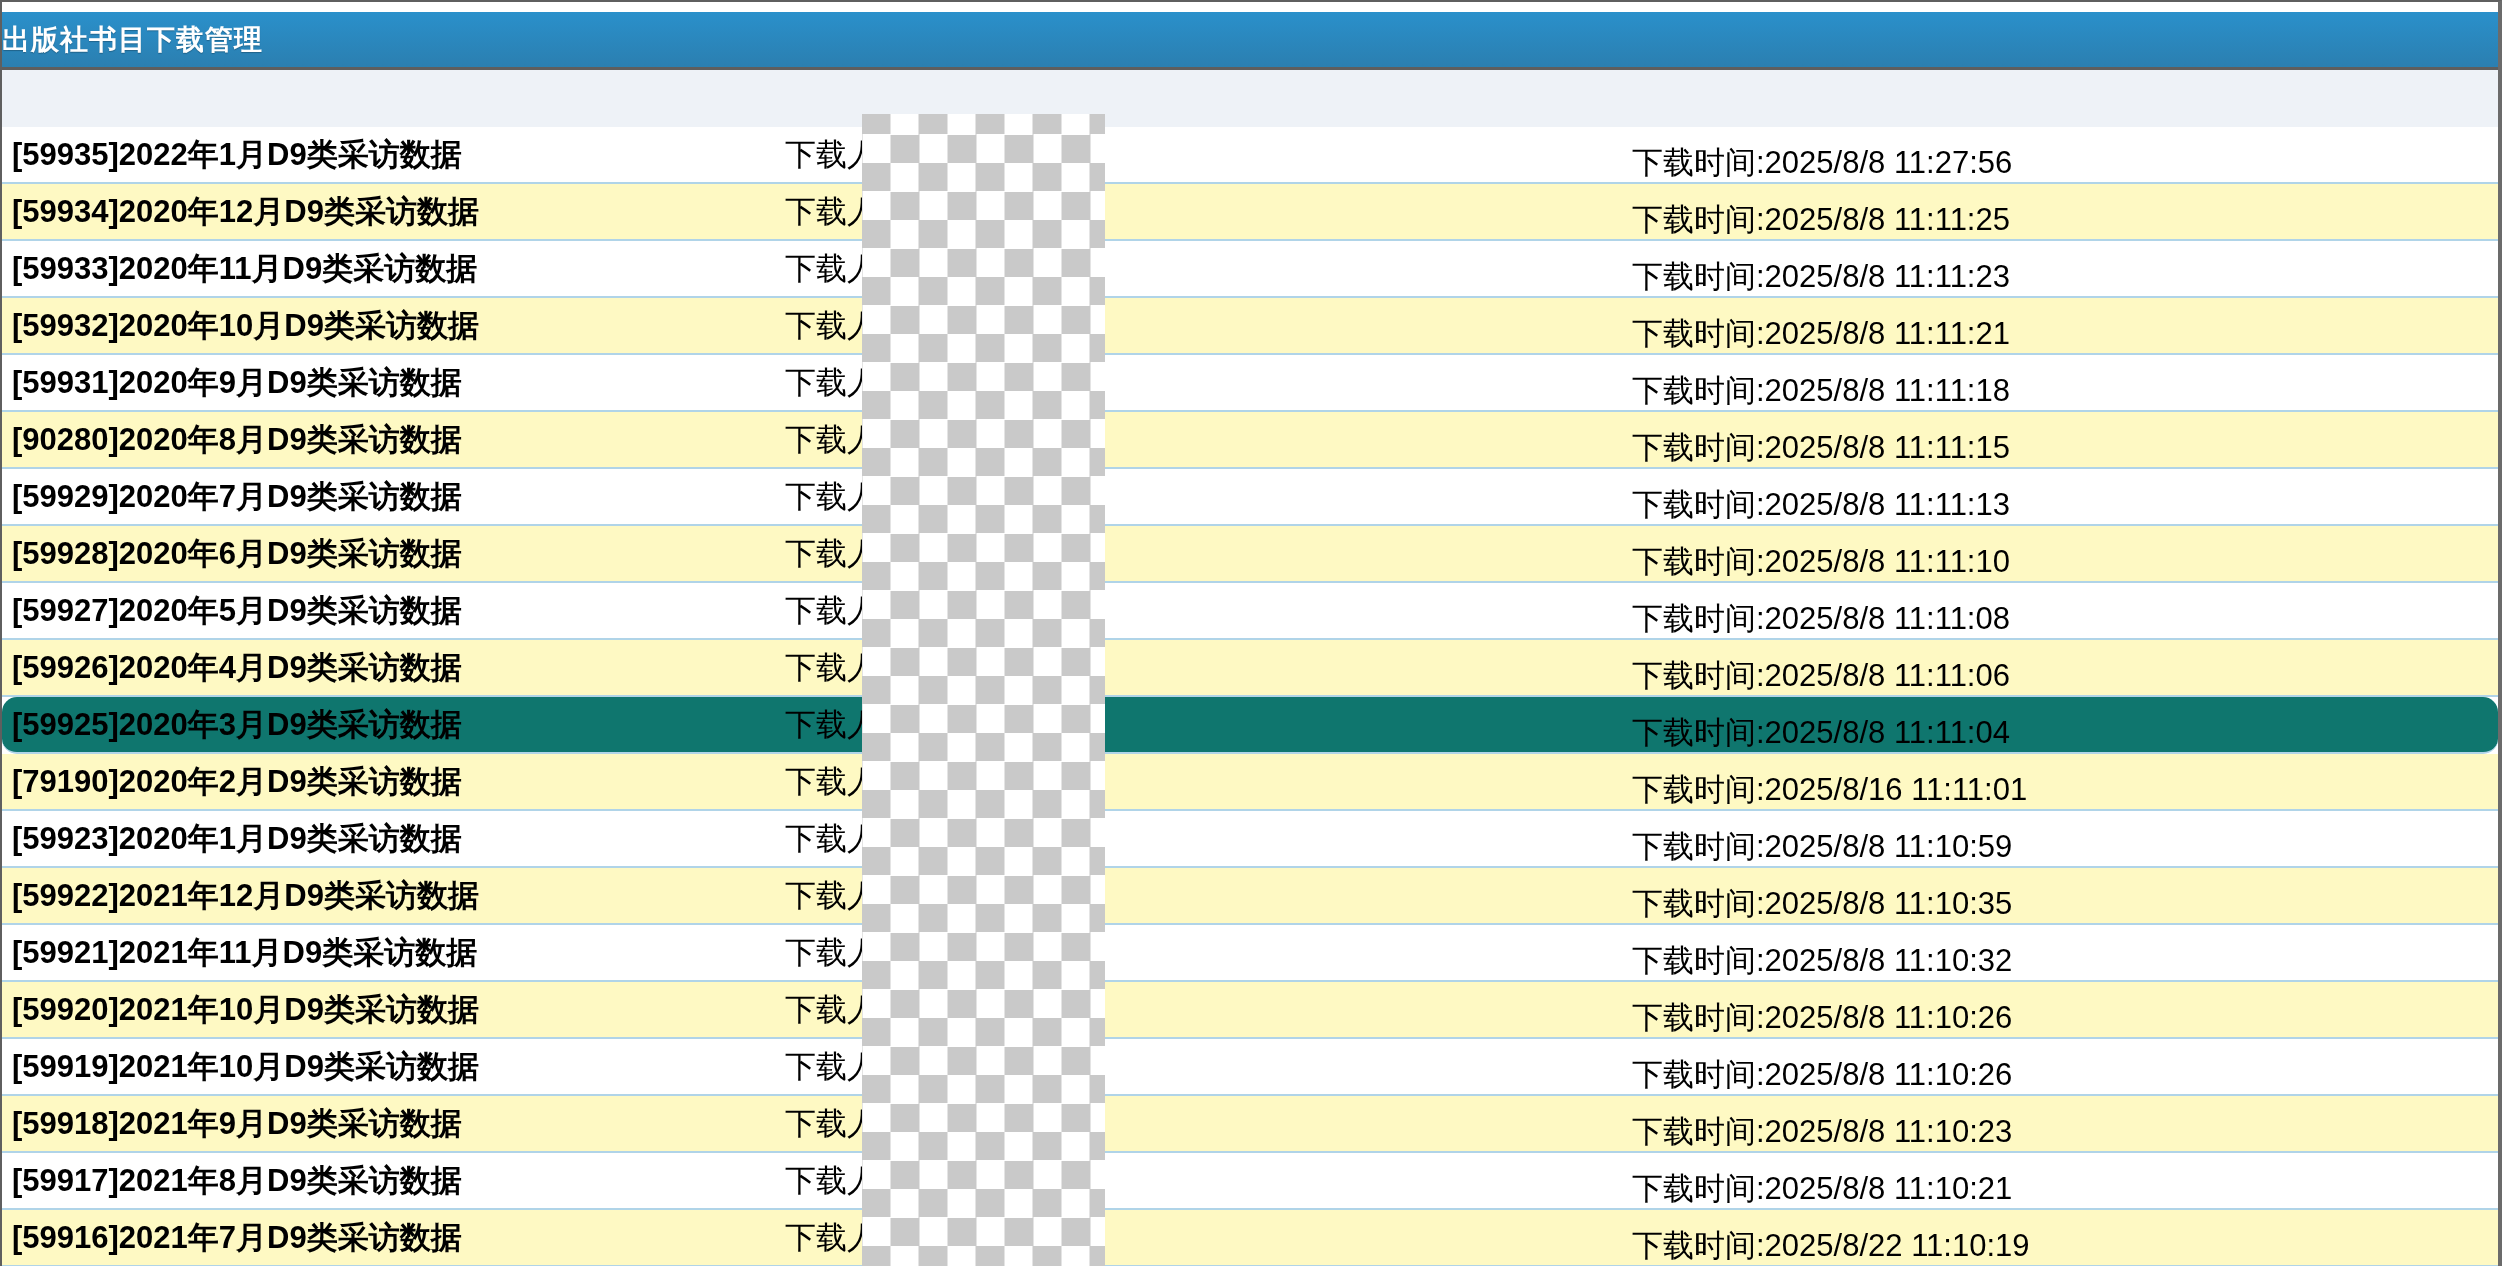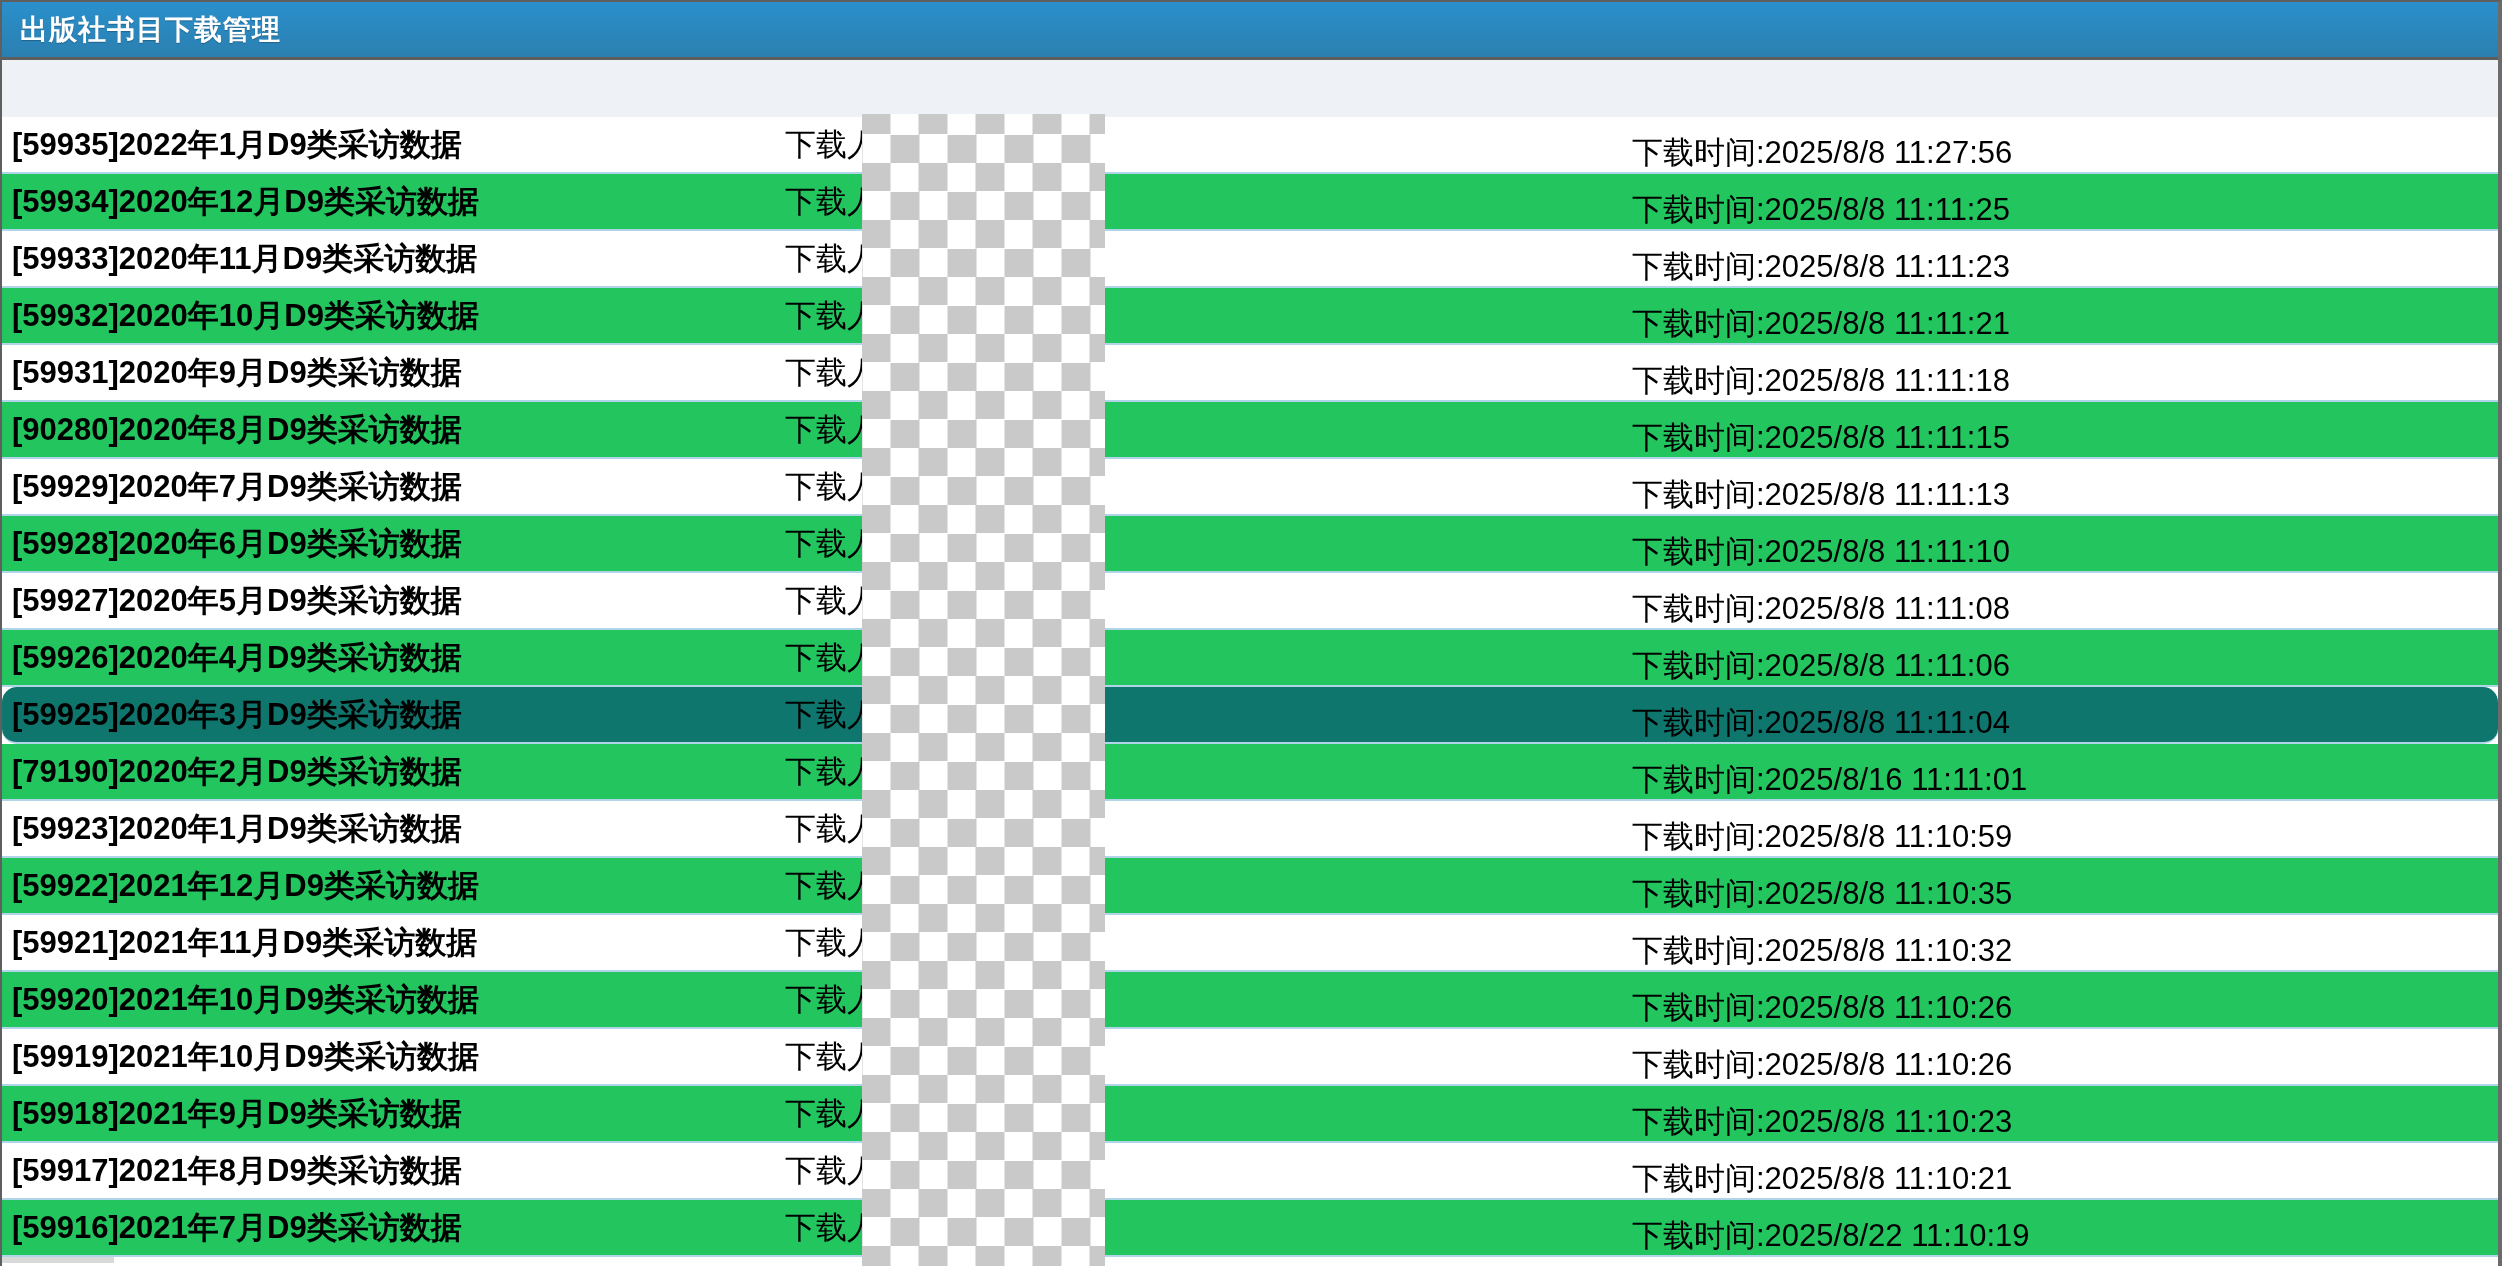--- a/index.html
+++ b/index.html
@@ -16,21 +16,21 @@
     background: #ffffff;
     overflow: hidden;
   }
 
   .titlebar {
     height: 58px;
     background: linear-gradient(to bottom, #2a90cb, #2b7fb0);
     border-bottom: 3px solid #5e5e5e;
     display: flex;
     align-items: center;
-    padding-left: 18px;
+    margin-top: 10px;
   }
   .titlebar .title {
     color: #ffffff;
     font-size: 28px;
     font-weight: bold;
     letter-spacing: 1px;
     text-shadow: 0 1px 1px rgba(0,0,0,0.25);
   }
 
   .toolbar {
@@ -42,21 +42,21 @@
 
   .row {
     position: relative;
     height: 57px;
     border-bottom: 2px solid #b0d4e8;
     background: #ffffff;
     font-size: 31px;
     line-height: 55px;
     white-space: nowrap;
   }
-  .row.alt   { background: #22c55e; }
+  .row.alt   { background: #fef9c3; }
   .row.hover { background: #0f766e; border-radius: 15px; }
 
   .row .title {
     position: absolute;
     left: 10px;
     top: 0;
     font-weight: bold;
   }
   .row .downloader {
     position: absolute;

